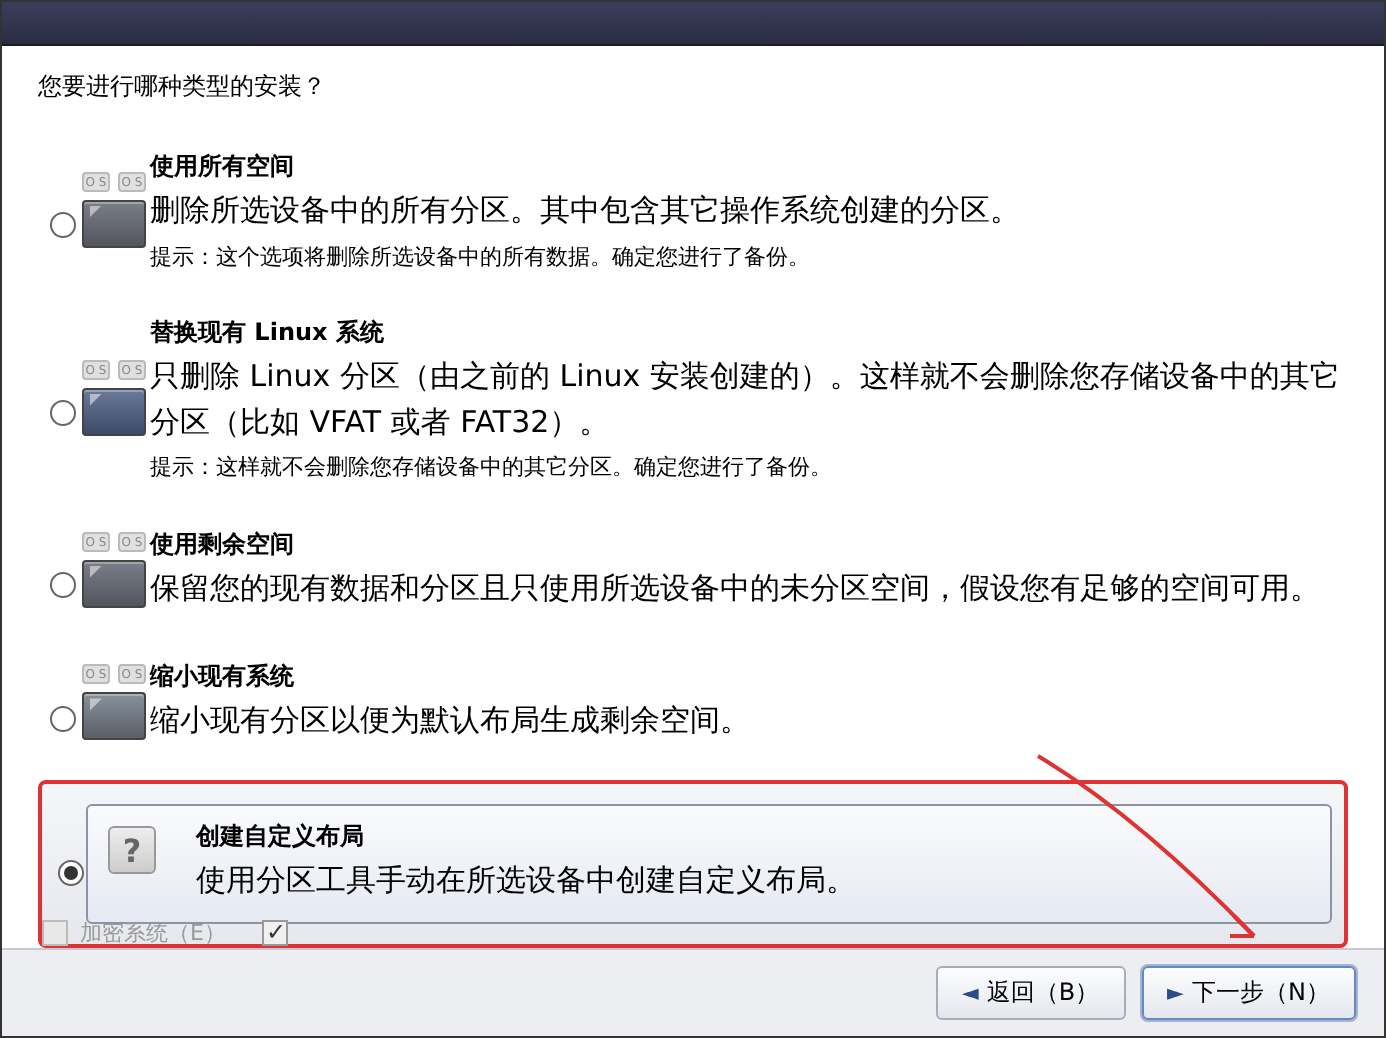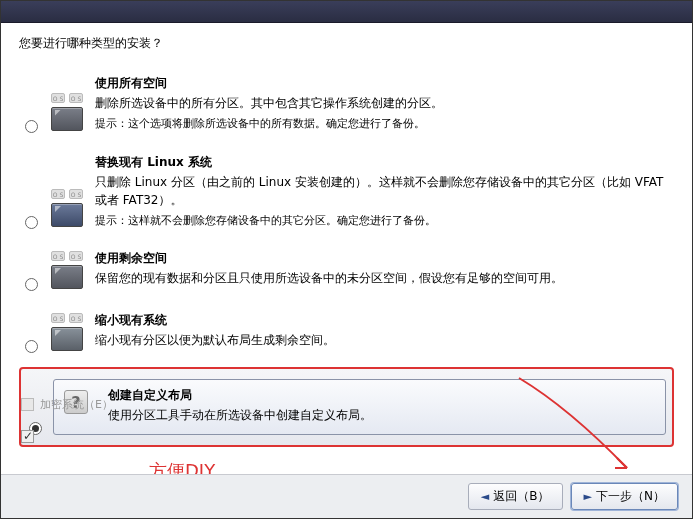--- a/index.html
+++ b/index.html
@@ -26,22 +26,22 @@
       font-size: 12px;
       margin-bottom: 16px;
     }
     .option-list {
       display: flex;
       flex-direction: column;
       gap: 0;
     }
     .option-row {
       display: flex;
-      align-items: flex-end;
-      gap: 10px;
+      align-items: center;
+      gap: 0;
       padding: 6px 4px;
       margin-bottom: 8px;
     }
     .option-row.selected-hl {
       border: 2px solid #d33;
       background: linear-gradient(to bottom, #f5f6f8, #e6e8ee);
       border-radius: 4px;
       padding: 10px 6px;
       margin-bottom: 4px;
     }
@@ -142,41 +142,41 @@
     .opt-text {
       flex: 1;
       line-height: 1.5;
     }
     .opt-title {
       font-weight: bold;
       font-size: 12px;
       margin-bottom: 2px;
     }
     .opt-desc {
-      font-size: 12px;
+      font-size: 15px;
       color: #000;
       margin-bottom: 4px;
     }
     .opt-warn {
       font-size: 11px;
       color: #000;
     }
     .opt-warn b { font-weight: normal; }
     .diy-note {
       color: #d33;
       font-size: 18px;
       text-align: left;
       margin: 8px 0 0 130px;
     }
     .checks {
       position: absolute;
       left: 20px;
-      bottom: 75px;
-      display: flex;
-      flex-direction: column;
+      bottom: 44px;
+      display: flex;
+      flex-direction: row;
       gap: 18px;
     }
     .check-row {
       display: flex;
       align-items: center;
       gap: 6px;
       font-size: 11px;
     }
     .checkbox {
       width: 13px;

